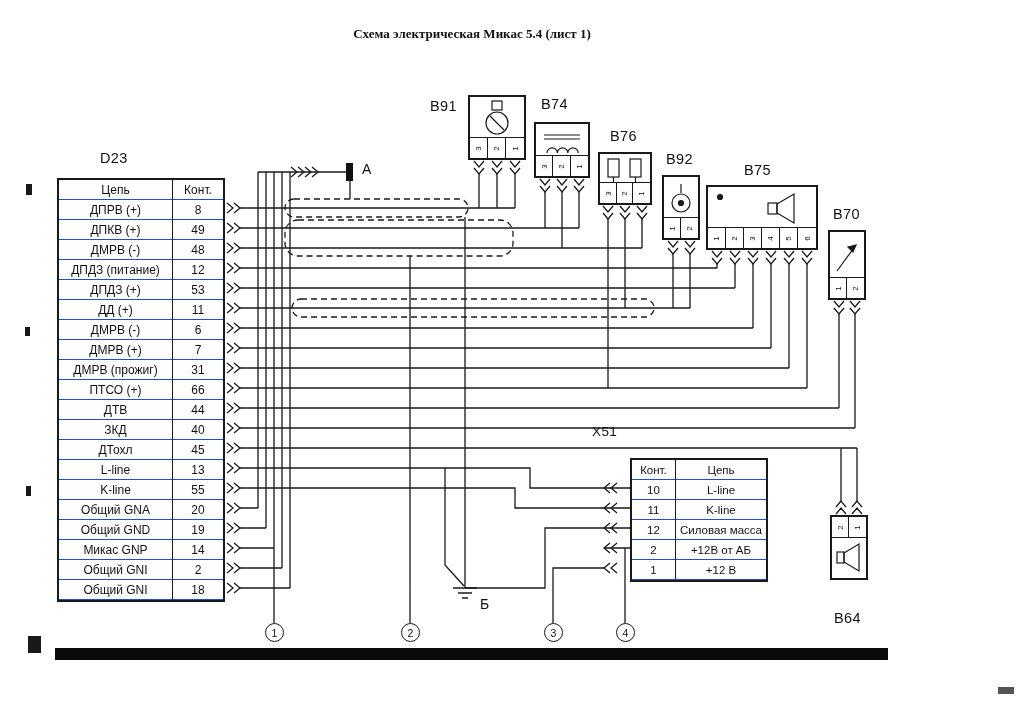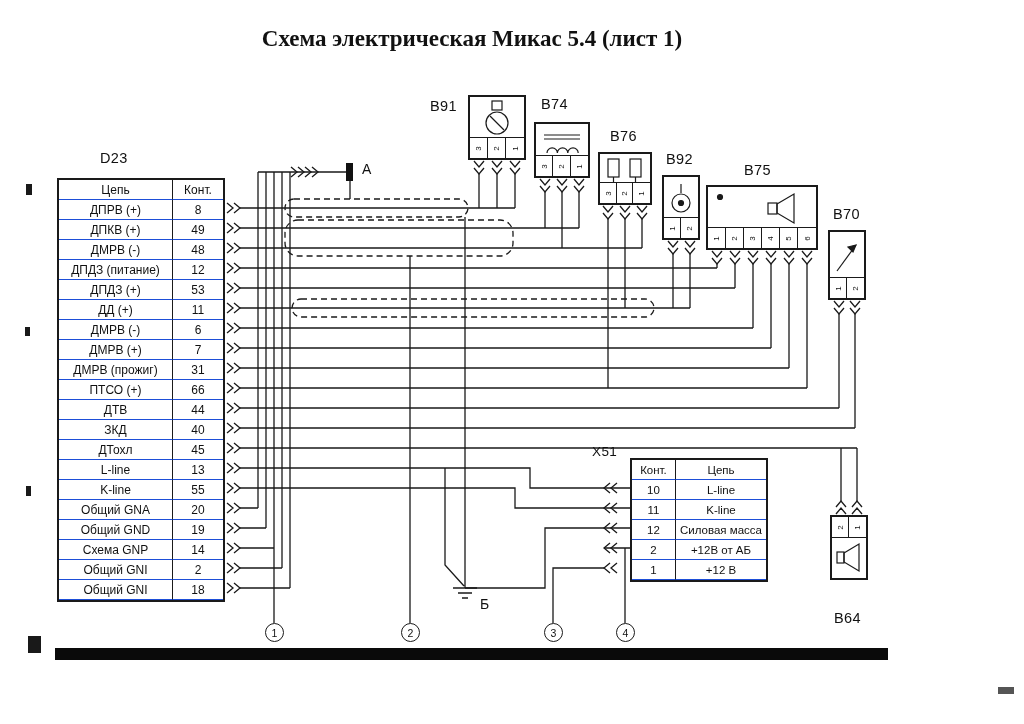--- a/index.html
+++ b/index.html
@@ -1,19 +1,19 @@
 <!DOCTYPE html>
 <html><head>
 <meta charset="utf-8">
 <style>
   html,body{margin:0;padding:0;background:#e8e8e8}
   .page{position:relative;width:1024px;height:724px;background:#fff;overflow:hidden;
         font-family:"Liberation Sans",sans-serif;color:#111}
   .title{position:absolute;left:0;top:26px;width:944px;text-align:center;
-         font-family:"Liberation Serif",serif;font-size:23px;font-weight:700}
+         font-family:"Liberation Serif",serif;font-size:13px;font-weight:700}
   svg.wires{position:absolute;left:0;top:0}
   .grid-table{position:absolute;display:grid;background:#fff;border:2px solid #1a1a1a}
   .cell{border-right:1px solid #1a1a1a;border-bottom:1px solid #1d4ed8;display:flex;
         align-items:center;justify-content:center;font-size:12px;white-space:nowrap;overflow:hidden}
   .cell:nth-child(2n){border-right:none}
   #d23{left:57px;top:178px;grid-template-columns:114px 50px;grid-auto-rows:20px}
   #x51{left:630px;top:458px;grid-template-columns:44px 90px;grid-auto-rows:20px}
   #x51 .cell{font-size:11.5px}
   .comp{position:absolute;border:2px solid #1a1a1a;background:#fff;box-sizing:border-box}
   .comp svg.sym{position:absolute;left:0;top:1px}
@@ -175,29 +175,29 @@
     <div class="cell">ДТохл</div>
     <div class="cell">45</div>
     <div class="cell">L-line</div>
     <div class="cell">13</div>
     <div class="cell">K-line</div>
     <div class="cell">55</div>
     <div class="cell">Общий GNA</div>
     <div class="cell">20</div>
     <div class="cell">Общий GND</div>
     <div class="cell">19</div>
-    <div class="cell">Схема GNP</div>
+    <div class="cell">Микас GNP</div>
     <div class="cell">14</div>
     <div class="cell">Общий GNI</div>
     <div class="cell">2</div>
     <div class="cell">Общий GNI</div>
     <div class="cell">18</div>
   </div>
 
-  <div class="clabel" style="left:592px;top:444px;font-size:13.5px">X51</div>
+  <div class="clabel" style="left:592px;top:424px;font-size:13.5px">X51</div>
   <div class="grid-table" id="x51">
     <div class="cell">Конт.</div>
     <div class="cell">Цепь</div>
     <div class="cell">10</div>
     <div class="cell">L-line</div>
     <div class="cell">11</div>
     <div class="cell">K-line</div>
     <div class="cell">12</div>
     <div class="cell">Силовая масса</div>
     <div class="cell">2</div>

